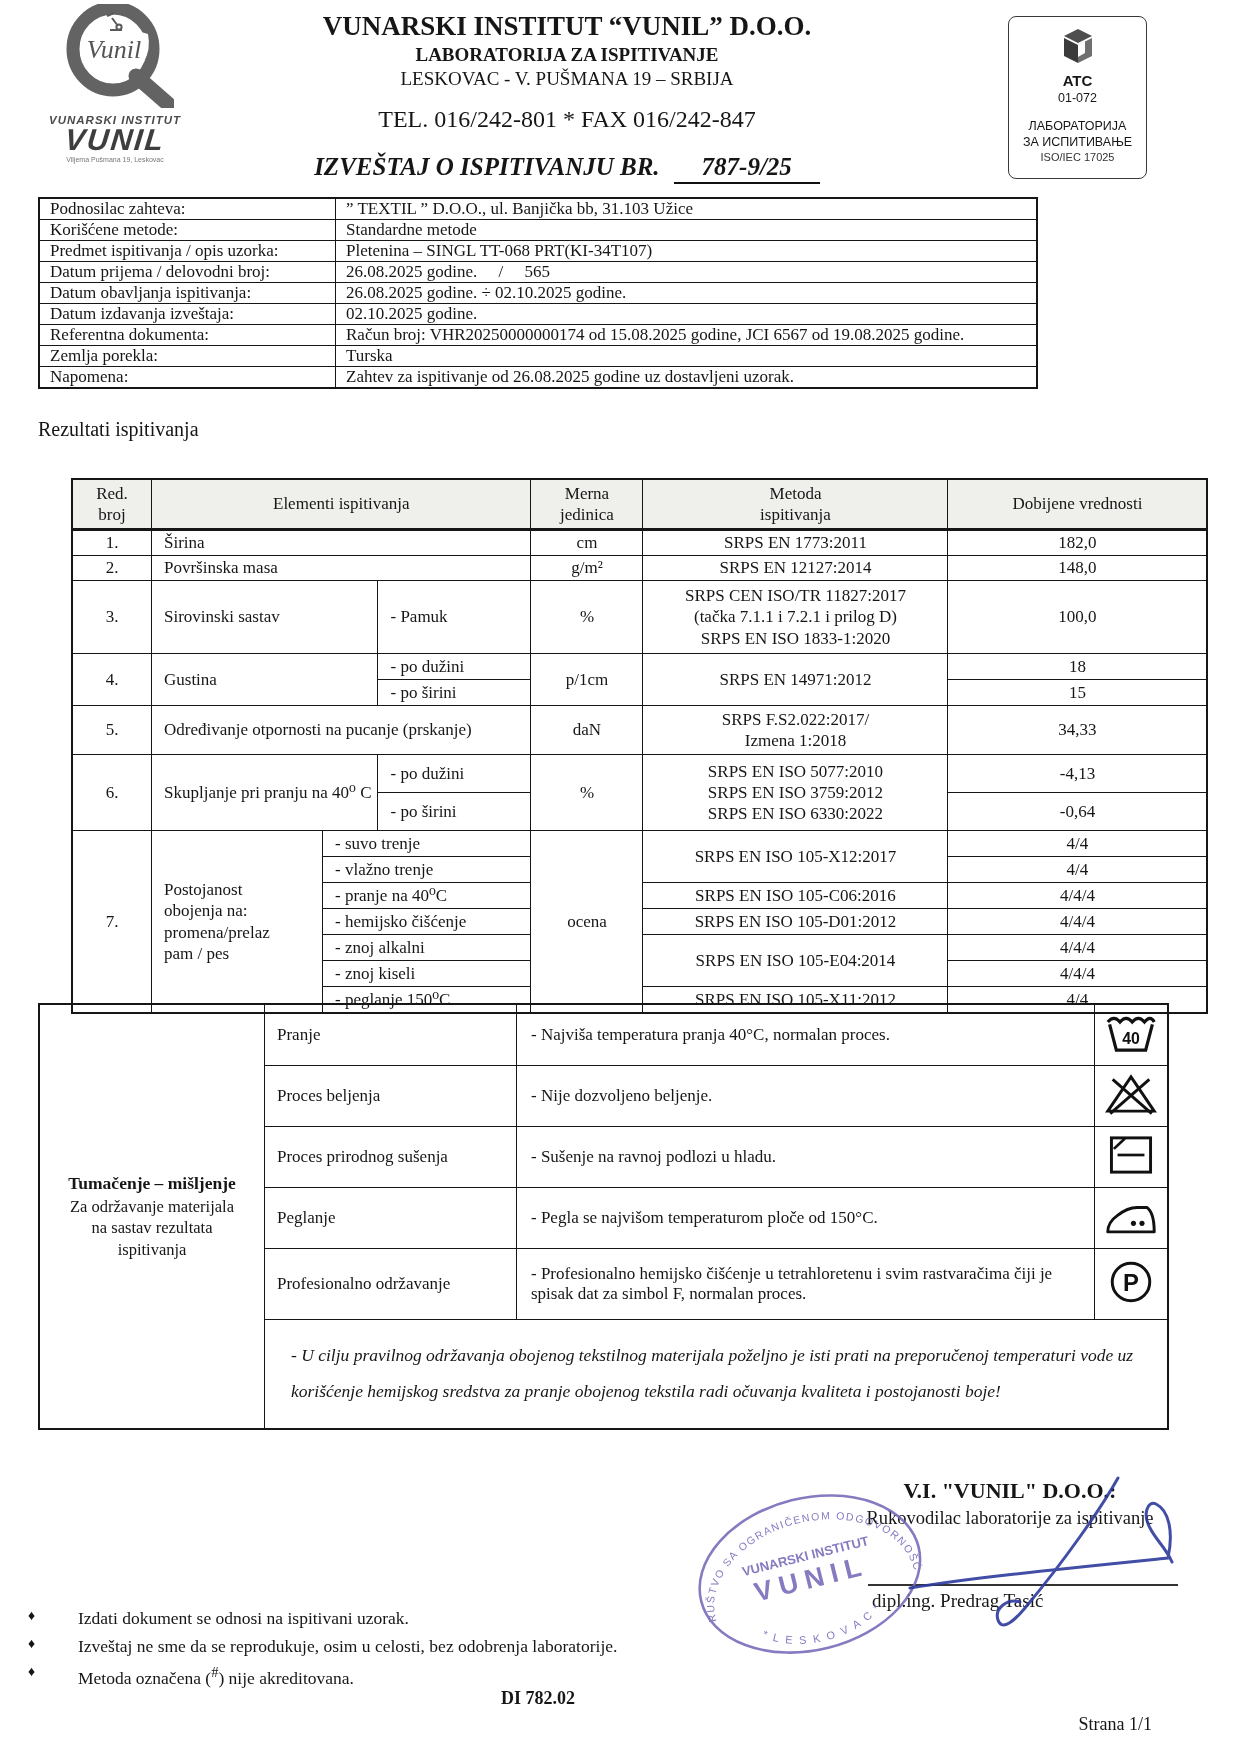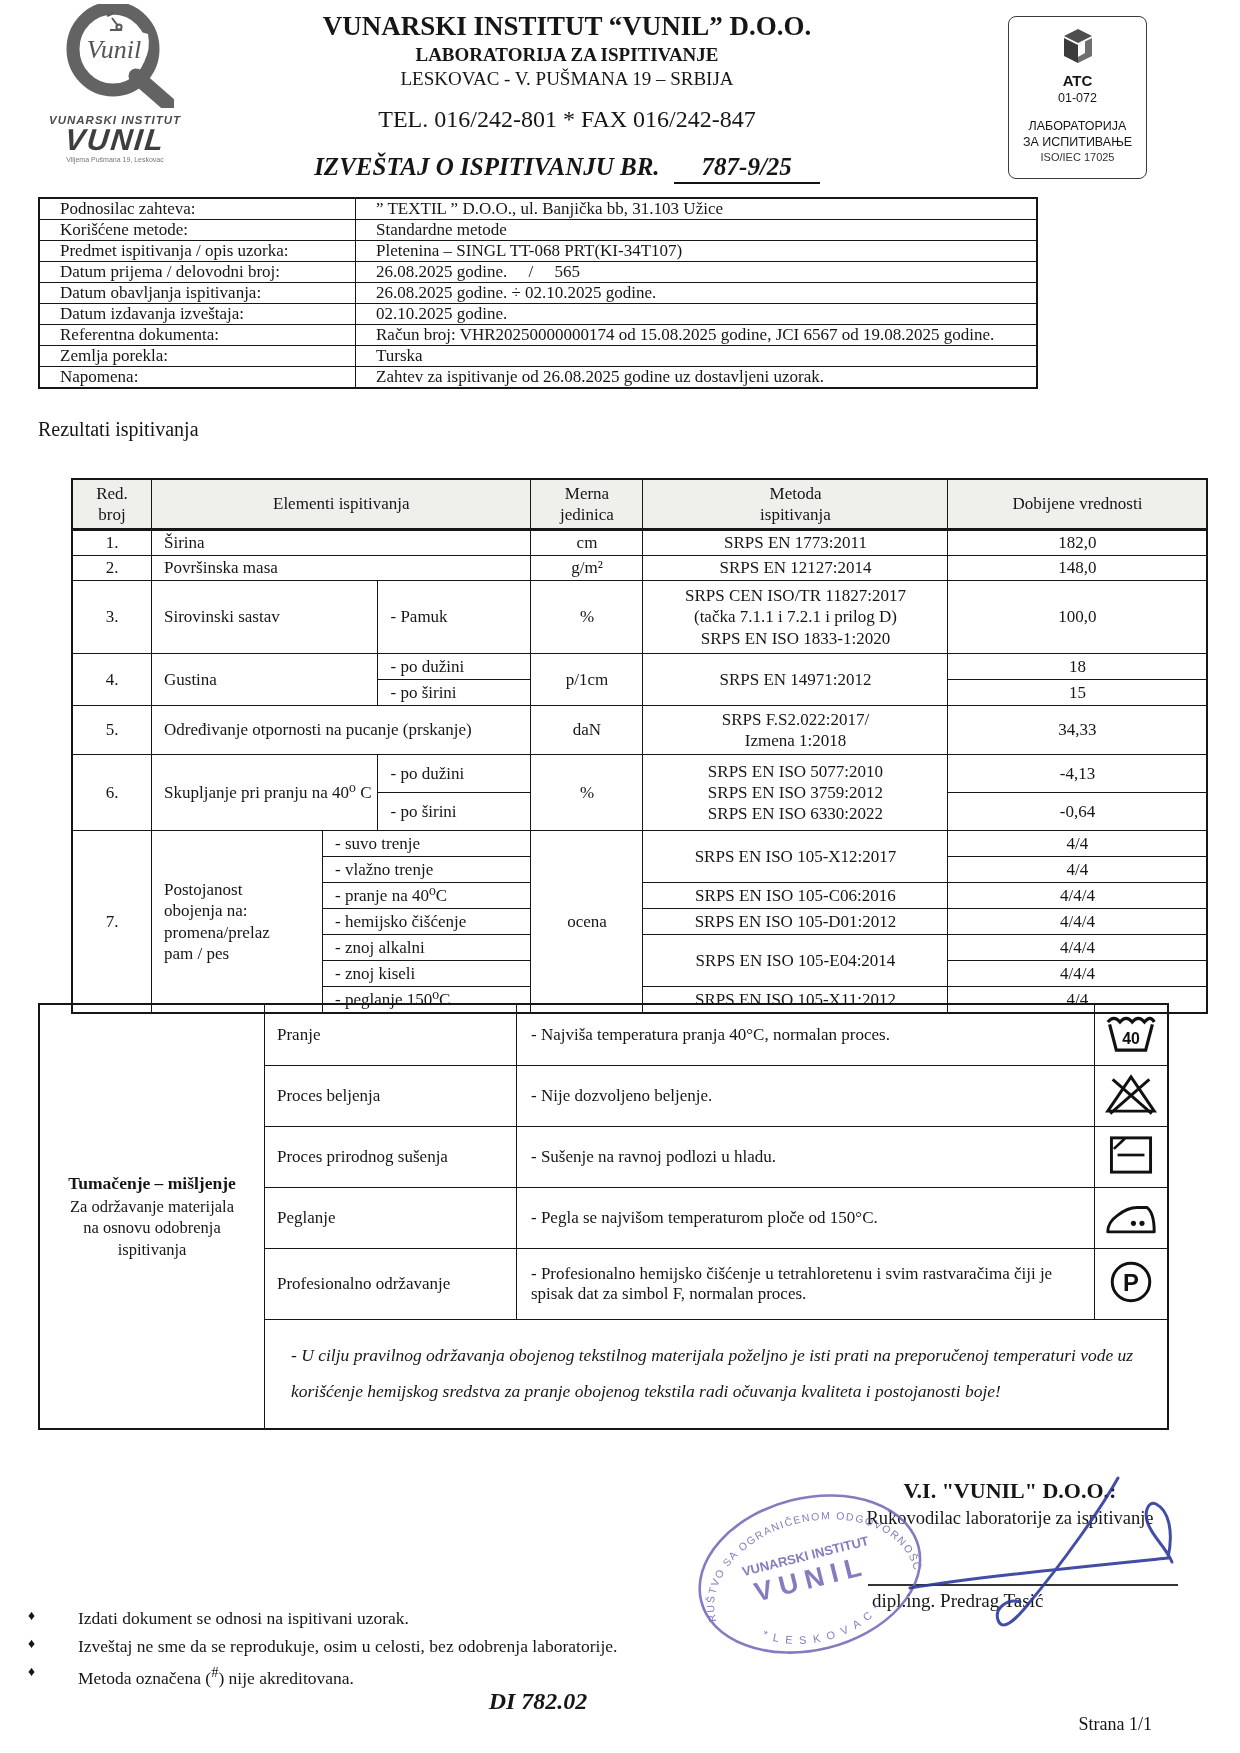--- a/index.html
+++ b/index.html
@@ -25,21 +25,21 @@
   .report .num{display:inline-block;border-bottom:2.5px solid #111;padding:0 28px 1px 28px;margin-left:14px;}
   .atc{position:absolute;left:1008px;top:16px;width:137px;height:161px;border:1.6px solid #3a3a3a;
        border-radius:8px;text-align:center;font-family:"Liberation Sans",sans-serif;}
   .atc .name{font-weight:bold;font-size:15px;margin-top:1px;}
   .atc .code{font-size:12.5px;margin-top:2px;}
   .atc .cy{font-size:12.5px;line-height:1.25;margin-top:14px;}
   .atc .iso{font-size:11px;margin-top:1px;color:#333;}
   
   table{border-collapse:collapse;}
   .info{position:absolute;left:38px;top:197px;width:1000px;border:2.5px solid #161616;}
-  .info td{border:1.6px solid #161616;font-size:17px;padding:0 20px;height:20px;}
+  .info td{border:1.6px solid #161616;font-size:17px;padding:0 10px;height:20px;}
   .info td.lab{width:275px;}
   
   .sect{position:absolute;left:38px;top:418px;font-size:20px;}
   .res{position:absolute;left:38px;top:478px;border:2.5px solid #161616;margin-left:33px;}
   .res th,.res td{border:1.6px solid #161616;font-size:17px;padding:0 6px;}
   .res th{background:#efefec;font-weight:normal;border-bottom:3px solid #161616;}
   .res .c0{width:66px;text-align:center;}
   .res .c1{width:152px;}
   .res .c3{width:134px;}
   .res .c4{width:99px;text-align:center;}
@@ -62,21 +62,21 @@
                font-size:22px;font-weight:bold;}
   .sig-role{position:absolute;left:760px;top:1508px;width:500px;text-align:center;font-size:18.5px;}
   .sig-line{position:absolute;left:868px;top:1584px;width:310px;border-top:2px solid #333;}
   .sig-name{position:absolute;left:872px;top:1590px;width:310px;font-size:19px;}
   .stamp{position:absolute;left:680px;top:1482px;transform:rotate(-14deg);opacity:.88;}
   .sigscribble{position:absolute;left:850px;top:1470px;}
   .foot{position:absolute;left:24px;top:1608px;width:760px;font-size:17.5px;}
   .foot .row{display:flex;margin-bottom:7px;}
   .foot .dia{width:50px;text-align:left;padding-left:4px;font-size:14px;}
   .doccode{position:absolute;left:38px;top:1688px;width:1000px;text-align:center;
-           font-size:24px;font-weight:bold;font-style:italic;}
+           font-size:18px;font-weight:bold;}
   .pagenum{position:absolute;right:88px;top:1714px;font-size:18px;}
 </style>
 </head>
 <body>
 
 <div class="hdr">
   <div class="logo">
     <svg width="118" height="104" viewBox="0 0 118 104">
       <ellipse cx="57" cy="45" rx="40" ry="41" fill="none" stroke="#636363" stroke-width="13"></ellipse>
       <path d="M80,72 L112,100" stroke="#636363" stroke-width="15" stroke-linecap="round"></path>
@@ -273,21 +273,21 @@
   </tr>
 </tbody>
   </table>
 
 <table class="care">
   <tbody>
       <tr>
     <td class="ca" rowspan="6">
       <div class="ttl">Tumačenje – mišljenje</div>
       <div class="sub">Za održavanje materijala
-na osnovu odobrenja
+na sastav rezultata
 ispitivanja</div>
     </td>
     <td class="cb" style="height:58px">Pranje</td>
     <td class="cc">-  Najviša temperatura pranja 40°C, normalan proces.</td>
     <td class="cd">
       <svg width="54" height="44" viewBox="0 0 44 36">
         <path d="M3,9 Q8,3 13,9 Q18,3 23,9 Q28,3 33,9 Q38,3 41,9" fill="none" stroke="#111" stroke-width="2.6"></path>
         <path d="M4.5,11 L10,32 L34,32 L39.5,11" fill="none" stroke="#111" stroke-width="2.6"></path>
         <text x="22" y="27" text-anchor="middle" font-size="13" font-weight="bold" font-family="Liberation Sans, sans-serif" fill="#111">40</text>
       </svg>

